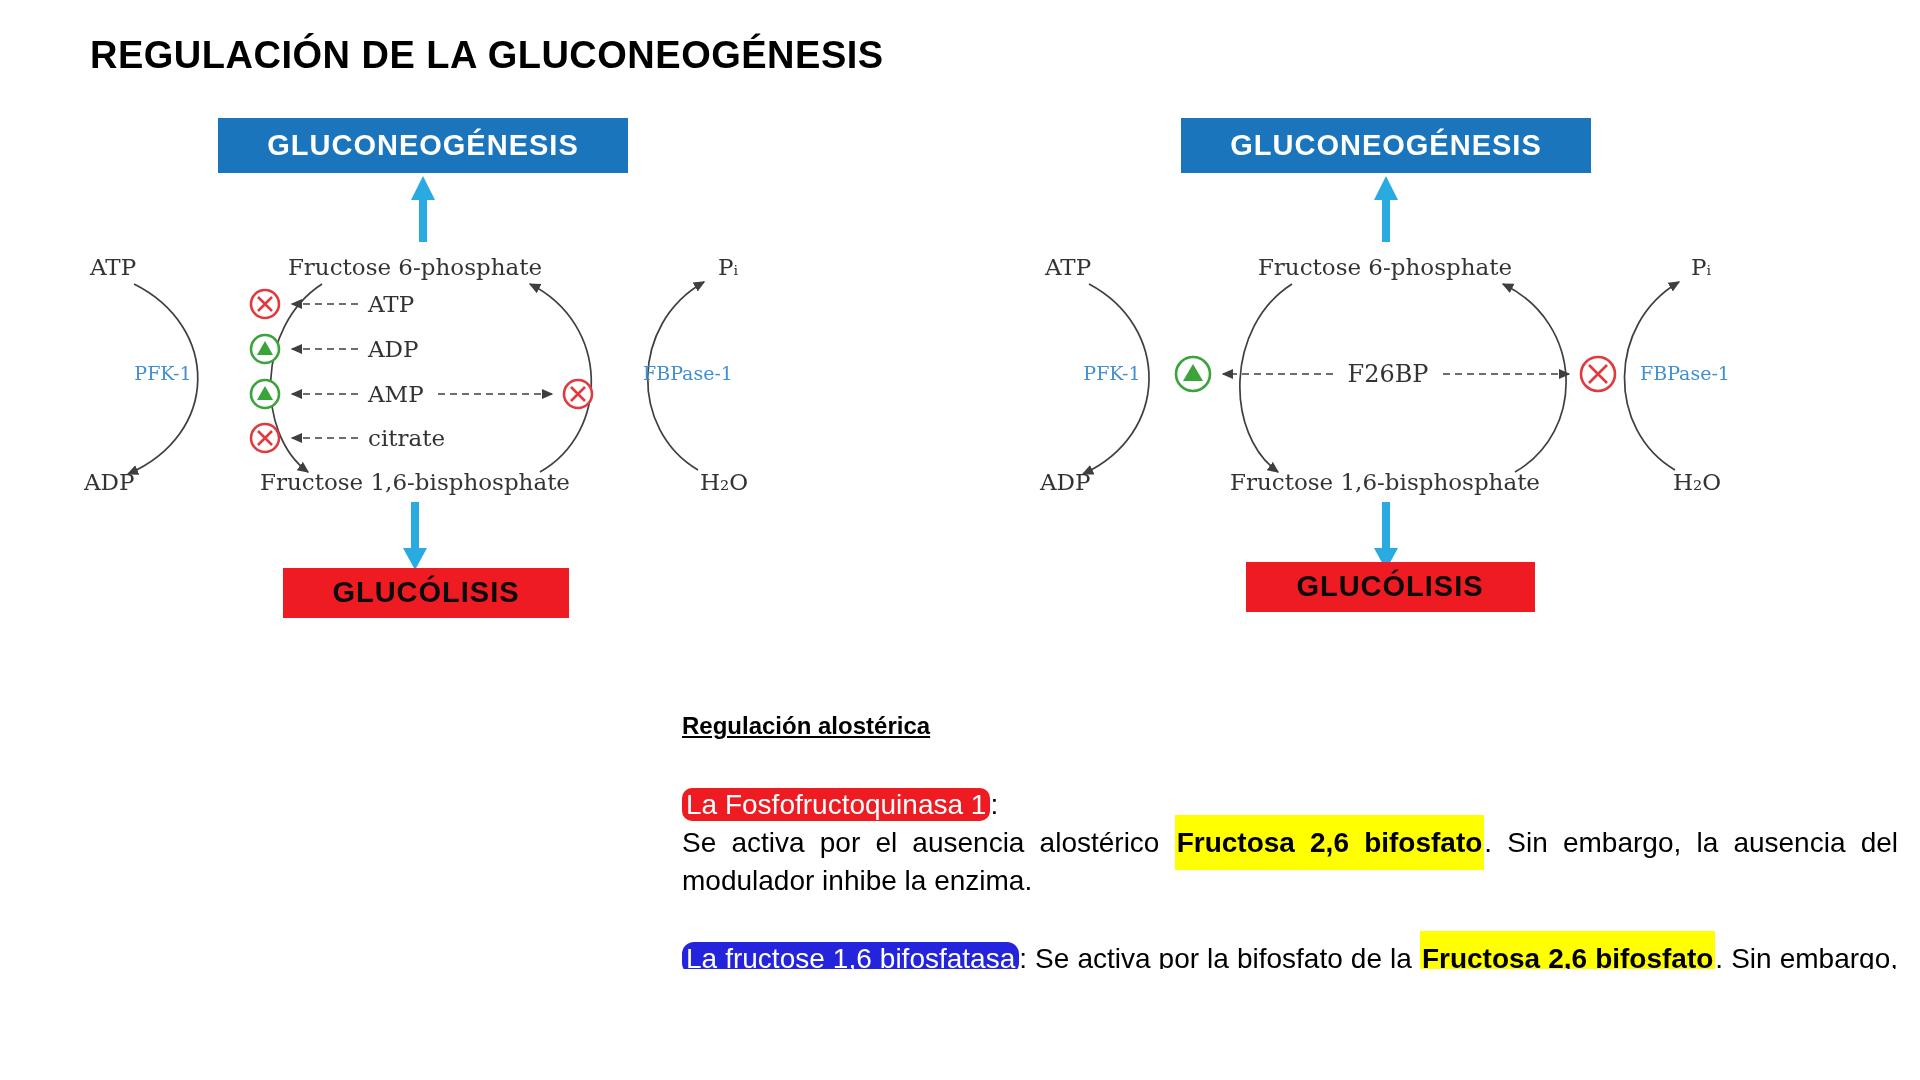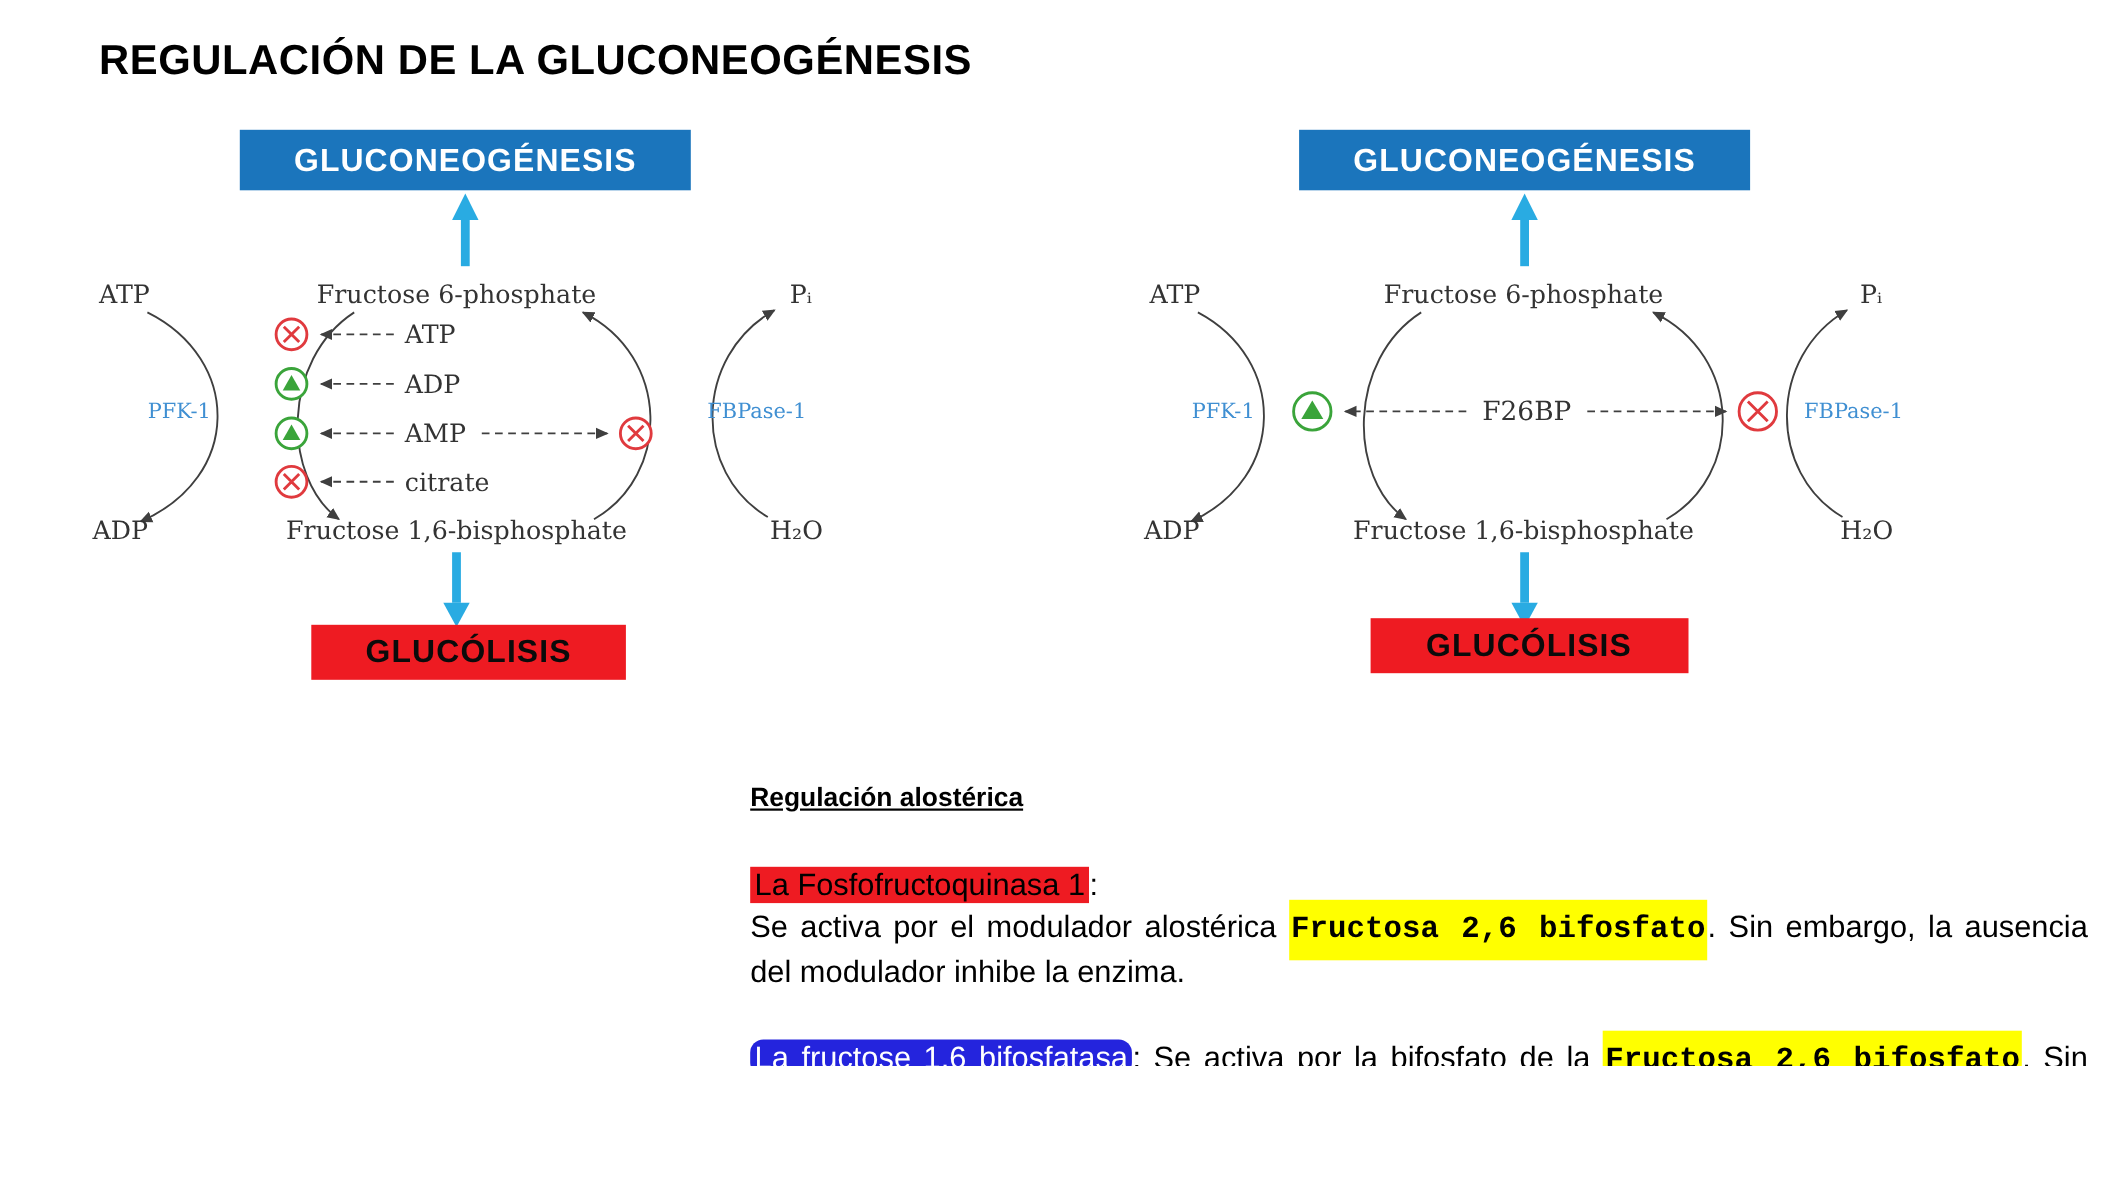--- a/index.html
+++ b/index.html
@@ -31,23 +31,23 @@
 
   .icon-red circle  { fill:#fff; stroke:var(--inhibit_red); stroke-width:2.6; }
   .icon-red path    { stroke:var(--inhibit_red); stroke-width:2.6; fill:none; }
   .icon-green circle{ fill:#fff; stroke:var(--activate_green); stroke-width:2.6; }
   .icon-green path  { fill:var(--activate_green); }
 
   .regulation { position:absolute; left:682px; top:712px; width:1216px; color:#000; }
   .reg-heading { font-size:24px; font-weight:bold; text-decoration:underline;
                  margin-bottom:46px; }
   .reg-p { font-size:28px; line-height:38px; text-align:justify; margin-bottom:40px; }
-  .hl-red    { background:var(--highlight_red);  color:#000000; padding:1px 4px; }
+  .hl-red    { background:var(--highlight_red);  color:#ffffff; padding:1px 4px;border-radius:10px; }
   .hl-blue   { background:var(--highlight_blue); color:#fff; padding:1px 4px;border-radius:12px; }
-  .hl-yellow { background:var(--highlight_yellow); font-weight:bold; padding:12px 2px;font-family:Liberation Mono, monospace; }
+  .hl-yellow { background:var(--highlight_yellow); font-weight:bold; padding:12px 2px; }
 </style>
 </head>
 <body>
 
 <div class="stage">
 
   <div class="title">REGULACIÓN DE LA GLUCONEOGÉNESIS</div>
 
   <svg class="pathway" style="left:70px; top:112px" width="700" height="515" viewBox="0 0 700 515">
     <defs>
@@ -158,18 +158,18 @@
     <line class="cyanline" x1="401" y1="390" x2="401" y2="436"></line>
     <polygon class="cyanfill" points="401,458 389,436 413,436"></polygon>
 
     <rect class="redbox" x="261" y="450" width="289" height="50"></rect>
     <text class="boxlabel black" x="405" y="484" text-anchor="middle">GLUCÓLISIS</text>
   </svg>
 
   <div class="regulation">
     <div class="reg-heading">Regulación alostérica</div>
 
-    <p class="reg-p"><span class="hl-red">La Fosfofructoquinasa 1</span><span>:</span><br><span>Se activa por el modulador alostérica </span><span class="hl-yellow">Fructosa 2,6 bifosfato</span><span>. Sin embargo, la ausencia del modulador inhibe la enzima.</span></p>
+    <p class="reg-p"><span class="hl-red">La Fosfofructoquinasa 1</span><span>:</span><br><span>Se activa por el ausencia alostérico </span><span class="hl-yellow">Fructosa 2,6 bifosfato</span><span>. Sin embargo, la ausencia del modulador inhibe la enzima.</span></p>
 
     <p class="reg-p"><span class="hl-blue">La fructose 1,6 bifosfatasa</span><span>: Se activa por la bifosfato de la </span><span class="hl-yellow">Fructosa 2,6 bifosfato</span><span>. Sin embargo, la presencia del modulador inhibe la enzima.</span></p>
   </div>
 
 </div>
 
 </body></html>

